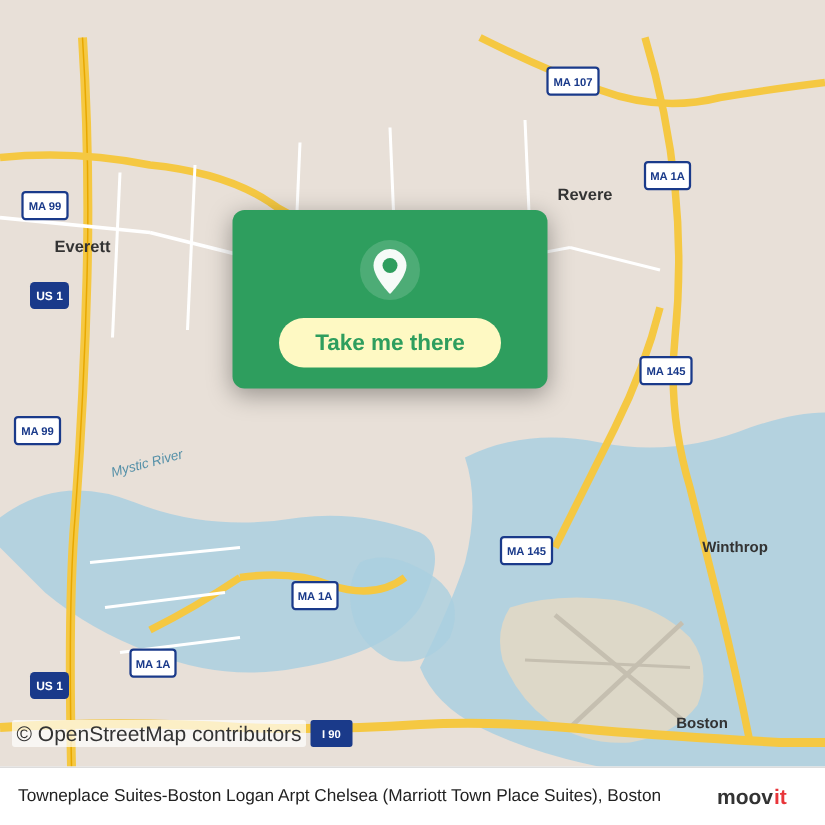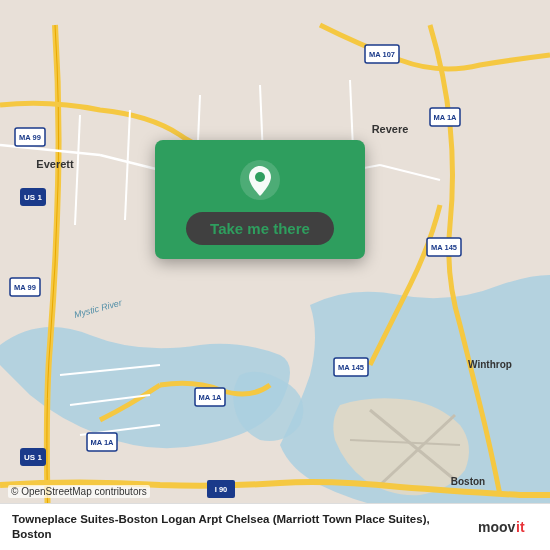--- a/index.html
+++ b/index.html
@@ -36,21 +36,21 @@
       z-index: 10;
     }
 
     #popup-pin {
       width: 44px;
       height: 44px;
       margin-bottom: 10px;
     }
 
     #take-me-there-btn {
-      background: #404040;
+      background: #fef9c3;
       color: #2e9e5e;
       border: none;
       border-radius: 20px;
       padding: 8px 24px;
       font-size: 15px;
       font-weight: 600;
       cursor: pointer;
       white-space: nowrap;
     }
 
@@ -67,36 +67,35 @@
       justify-content: space-between;
       border-top: 1px solid #ddd;
       z-index: 20;
     }
 
     #info-text {
       font-size: 11.5px;
       color: #222;
       flex: 1;
       line-height: 1.3;
-      font-weight: bold;
     }
 
     #moovit-logo {
       display: flex;
       align-items: center;
       margin-left: 24px;
       flex-shrink: 0;
     }
 
     
     #osm-attr {
       position: absolute;
       bottom: 52px;
       left: 8px;
-      font-size: 10px;
+      font-size: 14px;
       color: #333;
       background: rgba(255,255,255,0.7);
       padding: 1px 3px;
       border-radius: 2px;
       z-index: 15;
     }
   </style>
 </head>
 <body>
 

